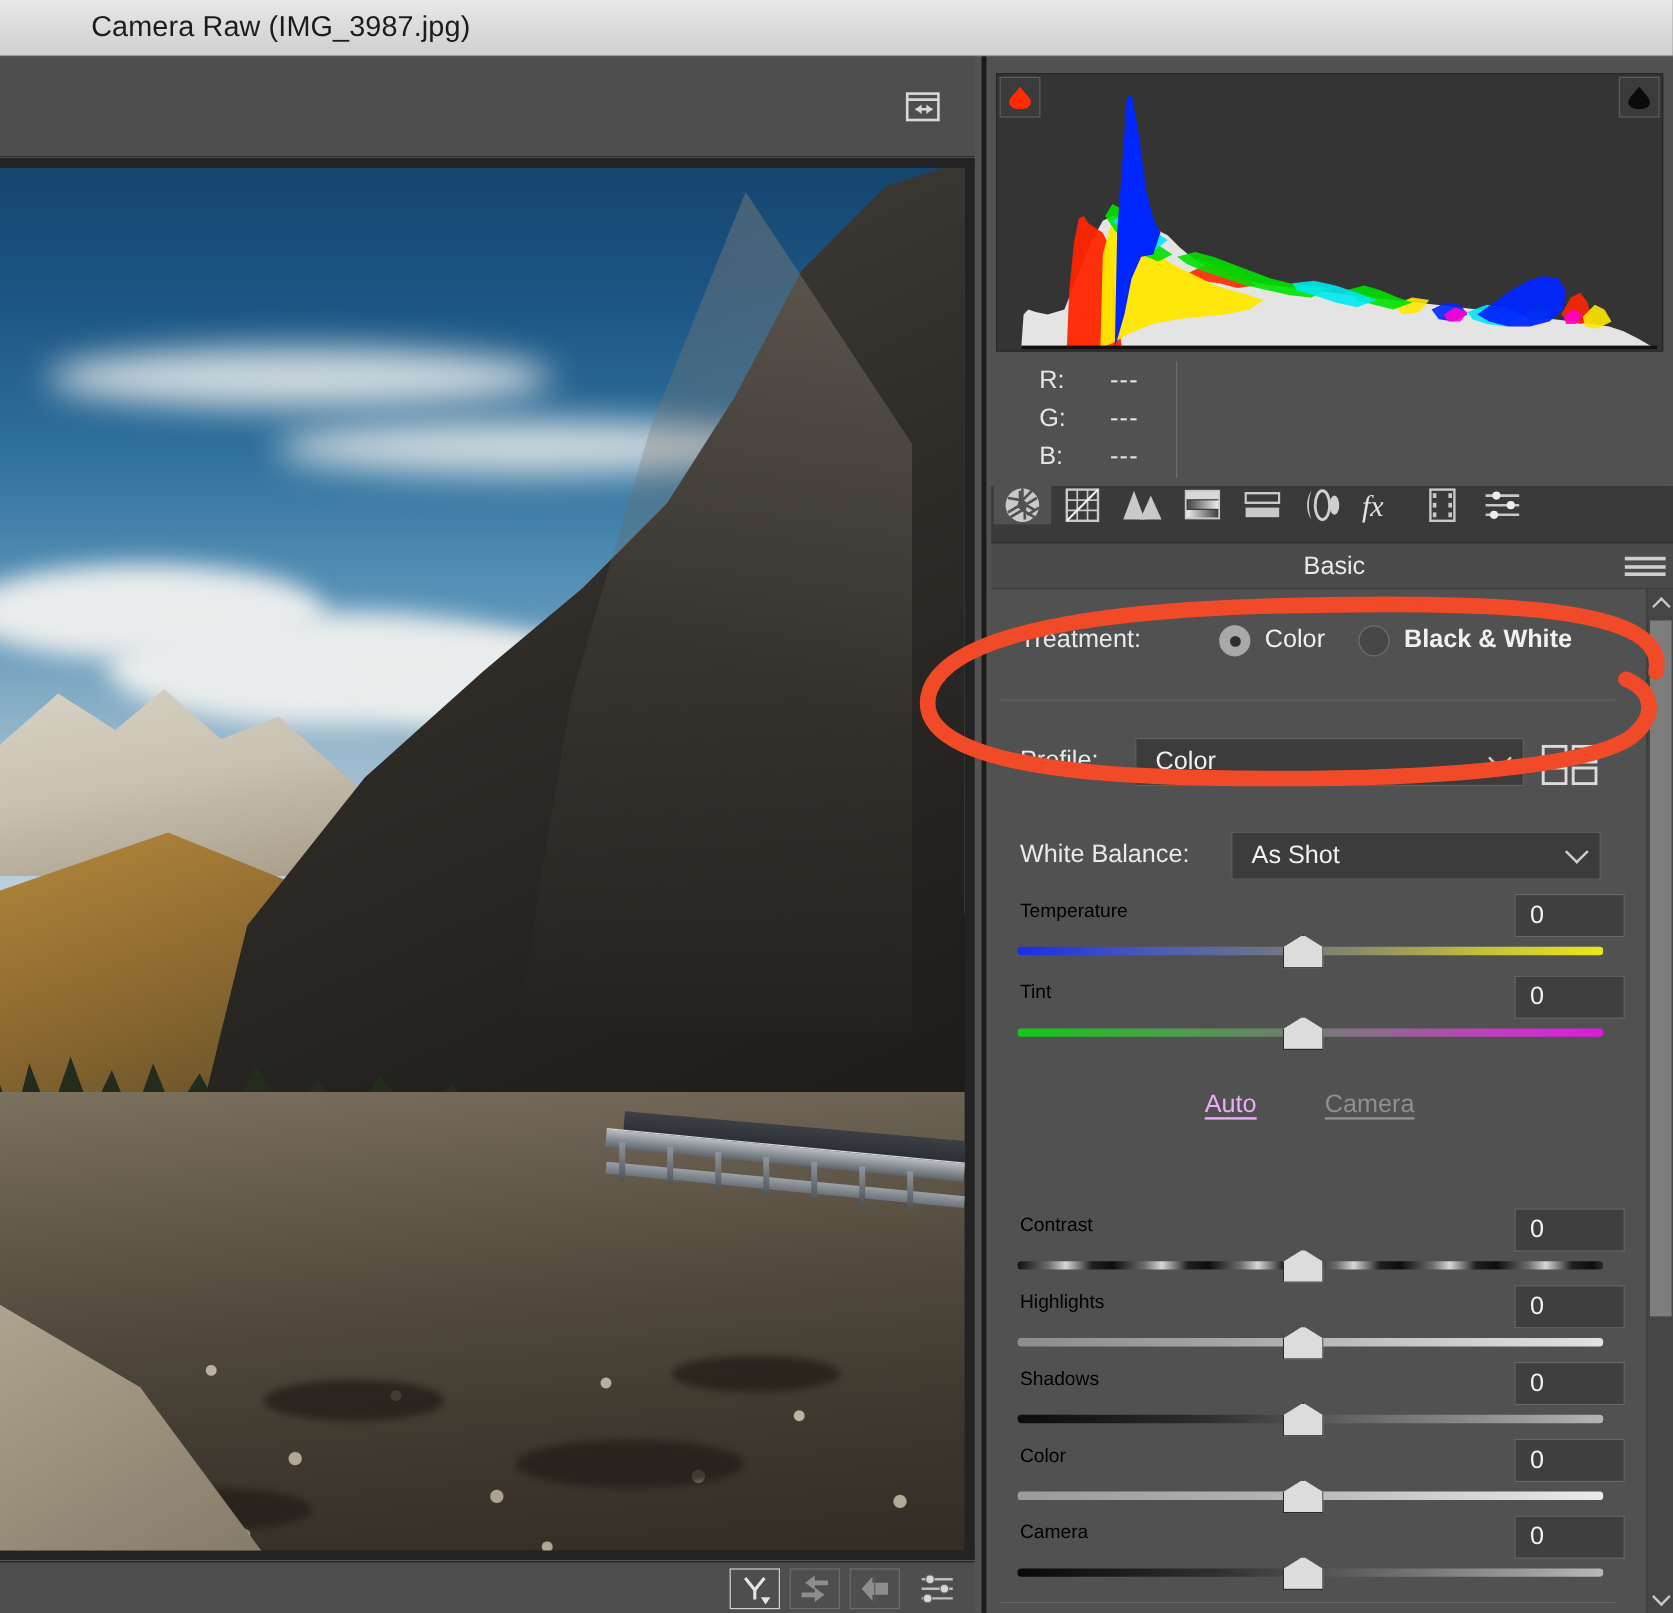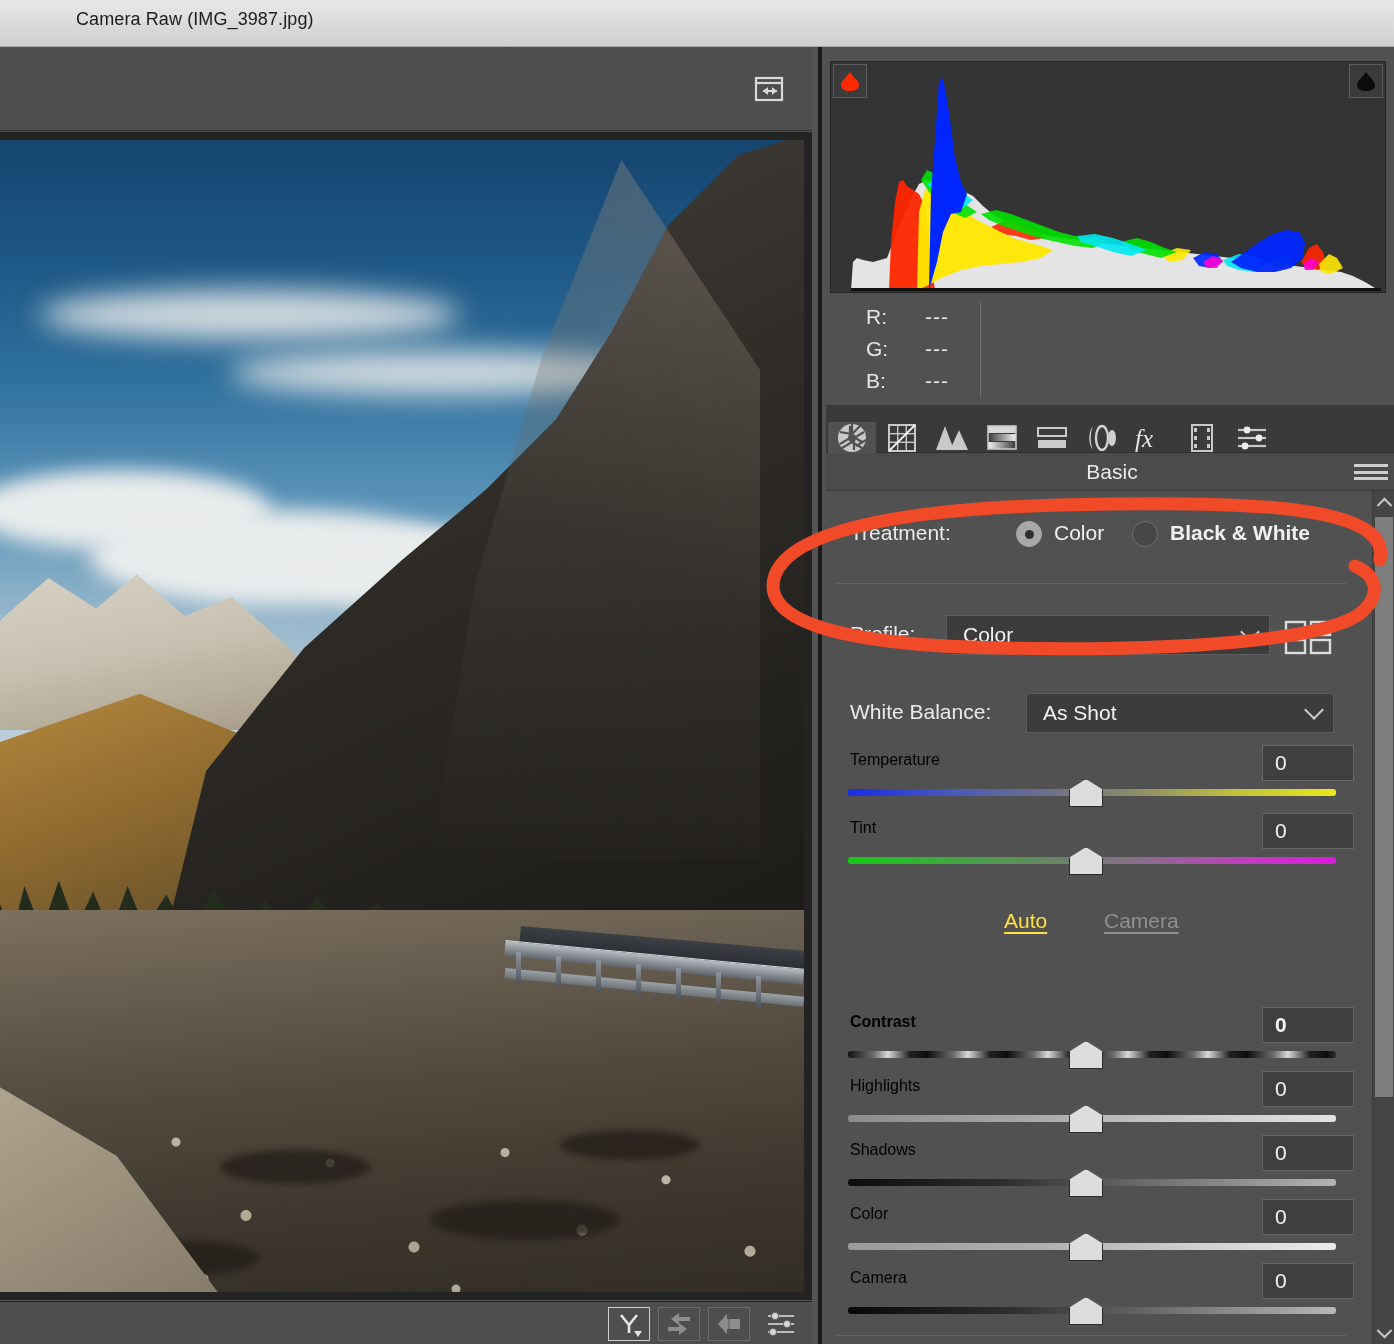--- a/index.html
+++ b/index.html
@@ -11,21 +11,21 @@
   }
 
   
   #titlebar{
     position:absolute; left:0; top:0; width:1394px; height:47px;
     background:linear-gradient(180deg,#e8e8e8 0%,#dcdcdc 48%,#cfcfcf 100%);
     border-bottom:1px solid #a9a9a9;
   }
   #title-text{
     position:absolute; left:76px; top:9px;
-    font-size:18px; color:#1c1c1c; letter-spacing:.1px;
+    font-size:24px; color:#1c1c1c; letter-spacing:.1px;
   }
 
   
   #leftcol{
     position:absolute; left:0; top:47px; width:818px; height:1297px;
     background:#535353;
   }
   #preview-toolbar{
     position:absolute; left:0; top:0; width:812px; height:84px;
     background:#4e4e4e; border-bottom:1px solid #2e2e2e;
@@ -167,21 +167,21 @@
   }
   .rgb-row{ position:absolute; left:36px; font-size:21px; color:#e6e6e6; }
   .rgb-val{ position:absolute; left:95px; font-size:21px; color:#e6e6e6; letter-spacing:1px;}
   #rgb-divider{ position:absolute; left:150px; top:4px; width:1px; height:97px; background:#6e6e6e; }
 
   #tabbar{
     position:absolute; left:4px; top:358px; width:572px; height:48px;
     background:#3a3a3a; border-bottom:1px solid #2c2c2c;
   }
   .tab{
-    position:absolute; top:17px; width:48px; height:32px;
+    position:absolute; top:0; width:48px; height:32px;
     display:flex; align-items:center; justify-content:center;
   }
   .tab.active{ background:#515151; }
 
   #panel-header{
     position:absolute; left:4px; top:406px; width:572px; height:38px;
     background:#4b4b4b; border-bottom:1px solid #3a3a3a;
   }
   #panel-title{
     position:absolute; left:0; top:0; width:572px; height:38px;
@@ -253,21 +253,21 @@
     position:absolute; left:243px; top:30px; width:34px; height:28px;
     background:#dcdcdc; border:1px solid #2a2a2a;
     clip-path:polygon(50% 0%, 100% 38%, 100% 100%, 0% 100%, 0% 38%);
   }
 
   #auto-row{ position:absolute; left:0; top:418px; width:546px; height:36px; }
   .auto-link{
     position:absolute; top:0; font-size:21px; text-decoration:underline;
     text-underline-offset:4px;
   }
-  #auto-link{ left:178px; color:#fde047; }
+  #auto-link{ left:178px; color:#f0abfc; }
   #default-link{ left:278px; color:#8f8f8f; }
 
   
   #scrollbar{
     position:absolute; left:550px; top:444px; width:22px; height:853px;
     background:#454545; border-left:1px solid #3a3a3a;
   }
   .sb-arrow{
     position:absolute; left:0; width:22px; height:22px;
     display:flex; align-items:center; justify-content:center;
@@ -580,21 +580,21 @@
       <div class="sl-track" style="background:linear-gradient(90deg,#13c913 0%,#4aa04a 26%,#6d7f6d 46%,#8b6d8b 60%,#c23cc2 82%,#dd1add 100%);"></div>
       <div class="sl-thumb"></div>
     </div>
 
     <div id="auto-row">
       <div id="auto-link" class="auto-link">Auto</div>
       <div id="default-link" class="auto-link">Camera</div>
     </div>
 
 
-    <div class="slider-block" style="top:520px;font-weight:bold;">
+    <div class="slider-block" style="top:520px;">
       <div class="sl-label">Contrast</div>
       <div class="sl-field">0</div>
       <div class="sl-track" style="background:repeating-linear-gradient(90deg,#101010 0px,#6e6e6e 26px,#d8d8d8 40px,#202020 62px,#0d0d0d 80px);"></div>
       <div class="sl-thumb"></div>
     </div>
 
     <div class="slider-block" style="top:584px;">
       <div class="sl-label">Highlights</div>
       <div class="sl-field">0</div>
       <div class="sl-track" style="background:linear-gradient(90deg,#8c8c8c 0%,#a5a5a5 35%,#c2c2c2 62%,#e2e2e2 100%);"></div>

